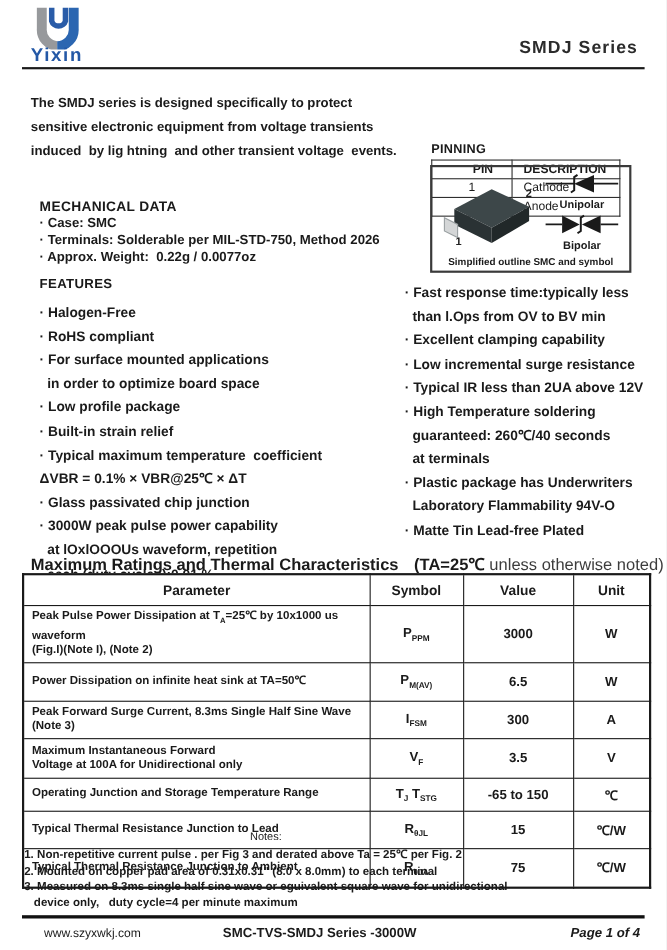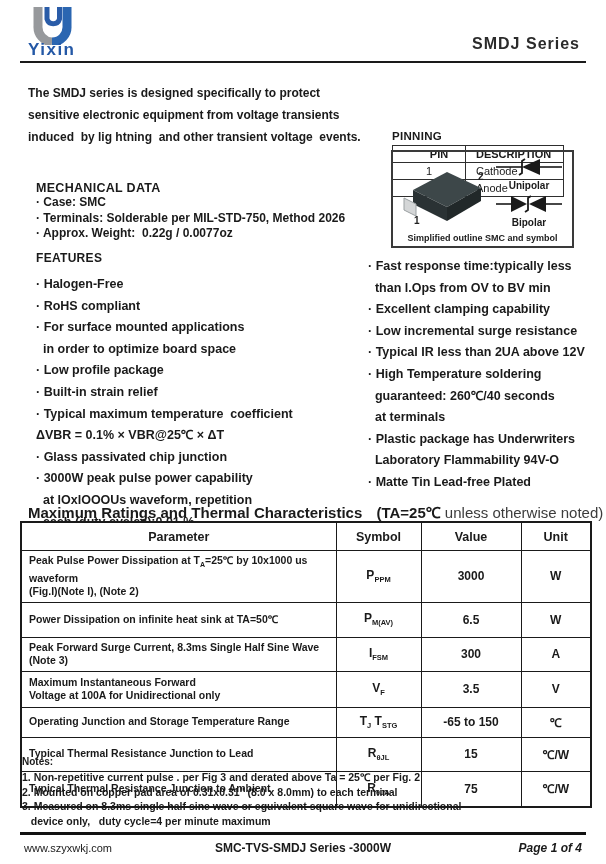--- a/index.html
+++ b/index.html
@@ -68,28 +68,28 @@
   #ratings tbody tr:nth-child(1){height:40px;}
   #ratings tbody tr:nth-child(2){height:35px;}
   #ratings tbody tr:nth-child(3){height:28px;}
   #ratings tbody tr:nth-child(4){height:36px;}
   #ratings tbody tr:nth-child(5){height:30px;}
   #ratings tbody tr:nth-child(6){height:34px;}
   #ratings tbody tr:nth-child(7){height:36px;}
 
   
   #notes{position:absolute;left:22px;top:756px;}
-  .note-heading{font-size:10px;font-weight:700;margin-bottom:3px;}
+  .note-heading{font-size:10px;font-weight:400;margin-bottom:3px;text-align:center;}
   .note-line{font-size:10.5px;font-weight:600;line-height:14.6px;white-space:pre;}
 
   
   #footer-rule{position:absolute;left:20px;right:20px;top:832px;height:2.5px;background:#111;}
-  #footer{position:absolute;left:24px;right:24px;top:841px;display:flex;align-items:baseline;}
+  #footer{position:absolute;left:40px;right:24px;top:841px;display:flex;align-items:baseline;}
   .f-left{font-size:11px;width:30%;text-align:left;font-weight:500;}
-  .f-center{font-size:12px;width:40%;text-align:center;font-weight:600;}
+  .f-center{font-size:12px;width:40%;font-weight:600;}
   .f-right{font-size:12px;width:30%;text-align:right;font-style:italic;font-weight:600;}
 </style>
 </head>
 <body>
 
 <div class="page">
 
   <div id="logo">
     <svg width="56" height="40" viewBox="0 0 56 40">
       <path d="M10 2 V21 A15 15 0 0 0 24 37" fill="none" stroke="#97999c" stroke-width="9"></path>

